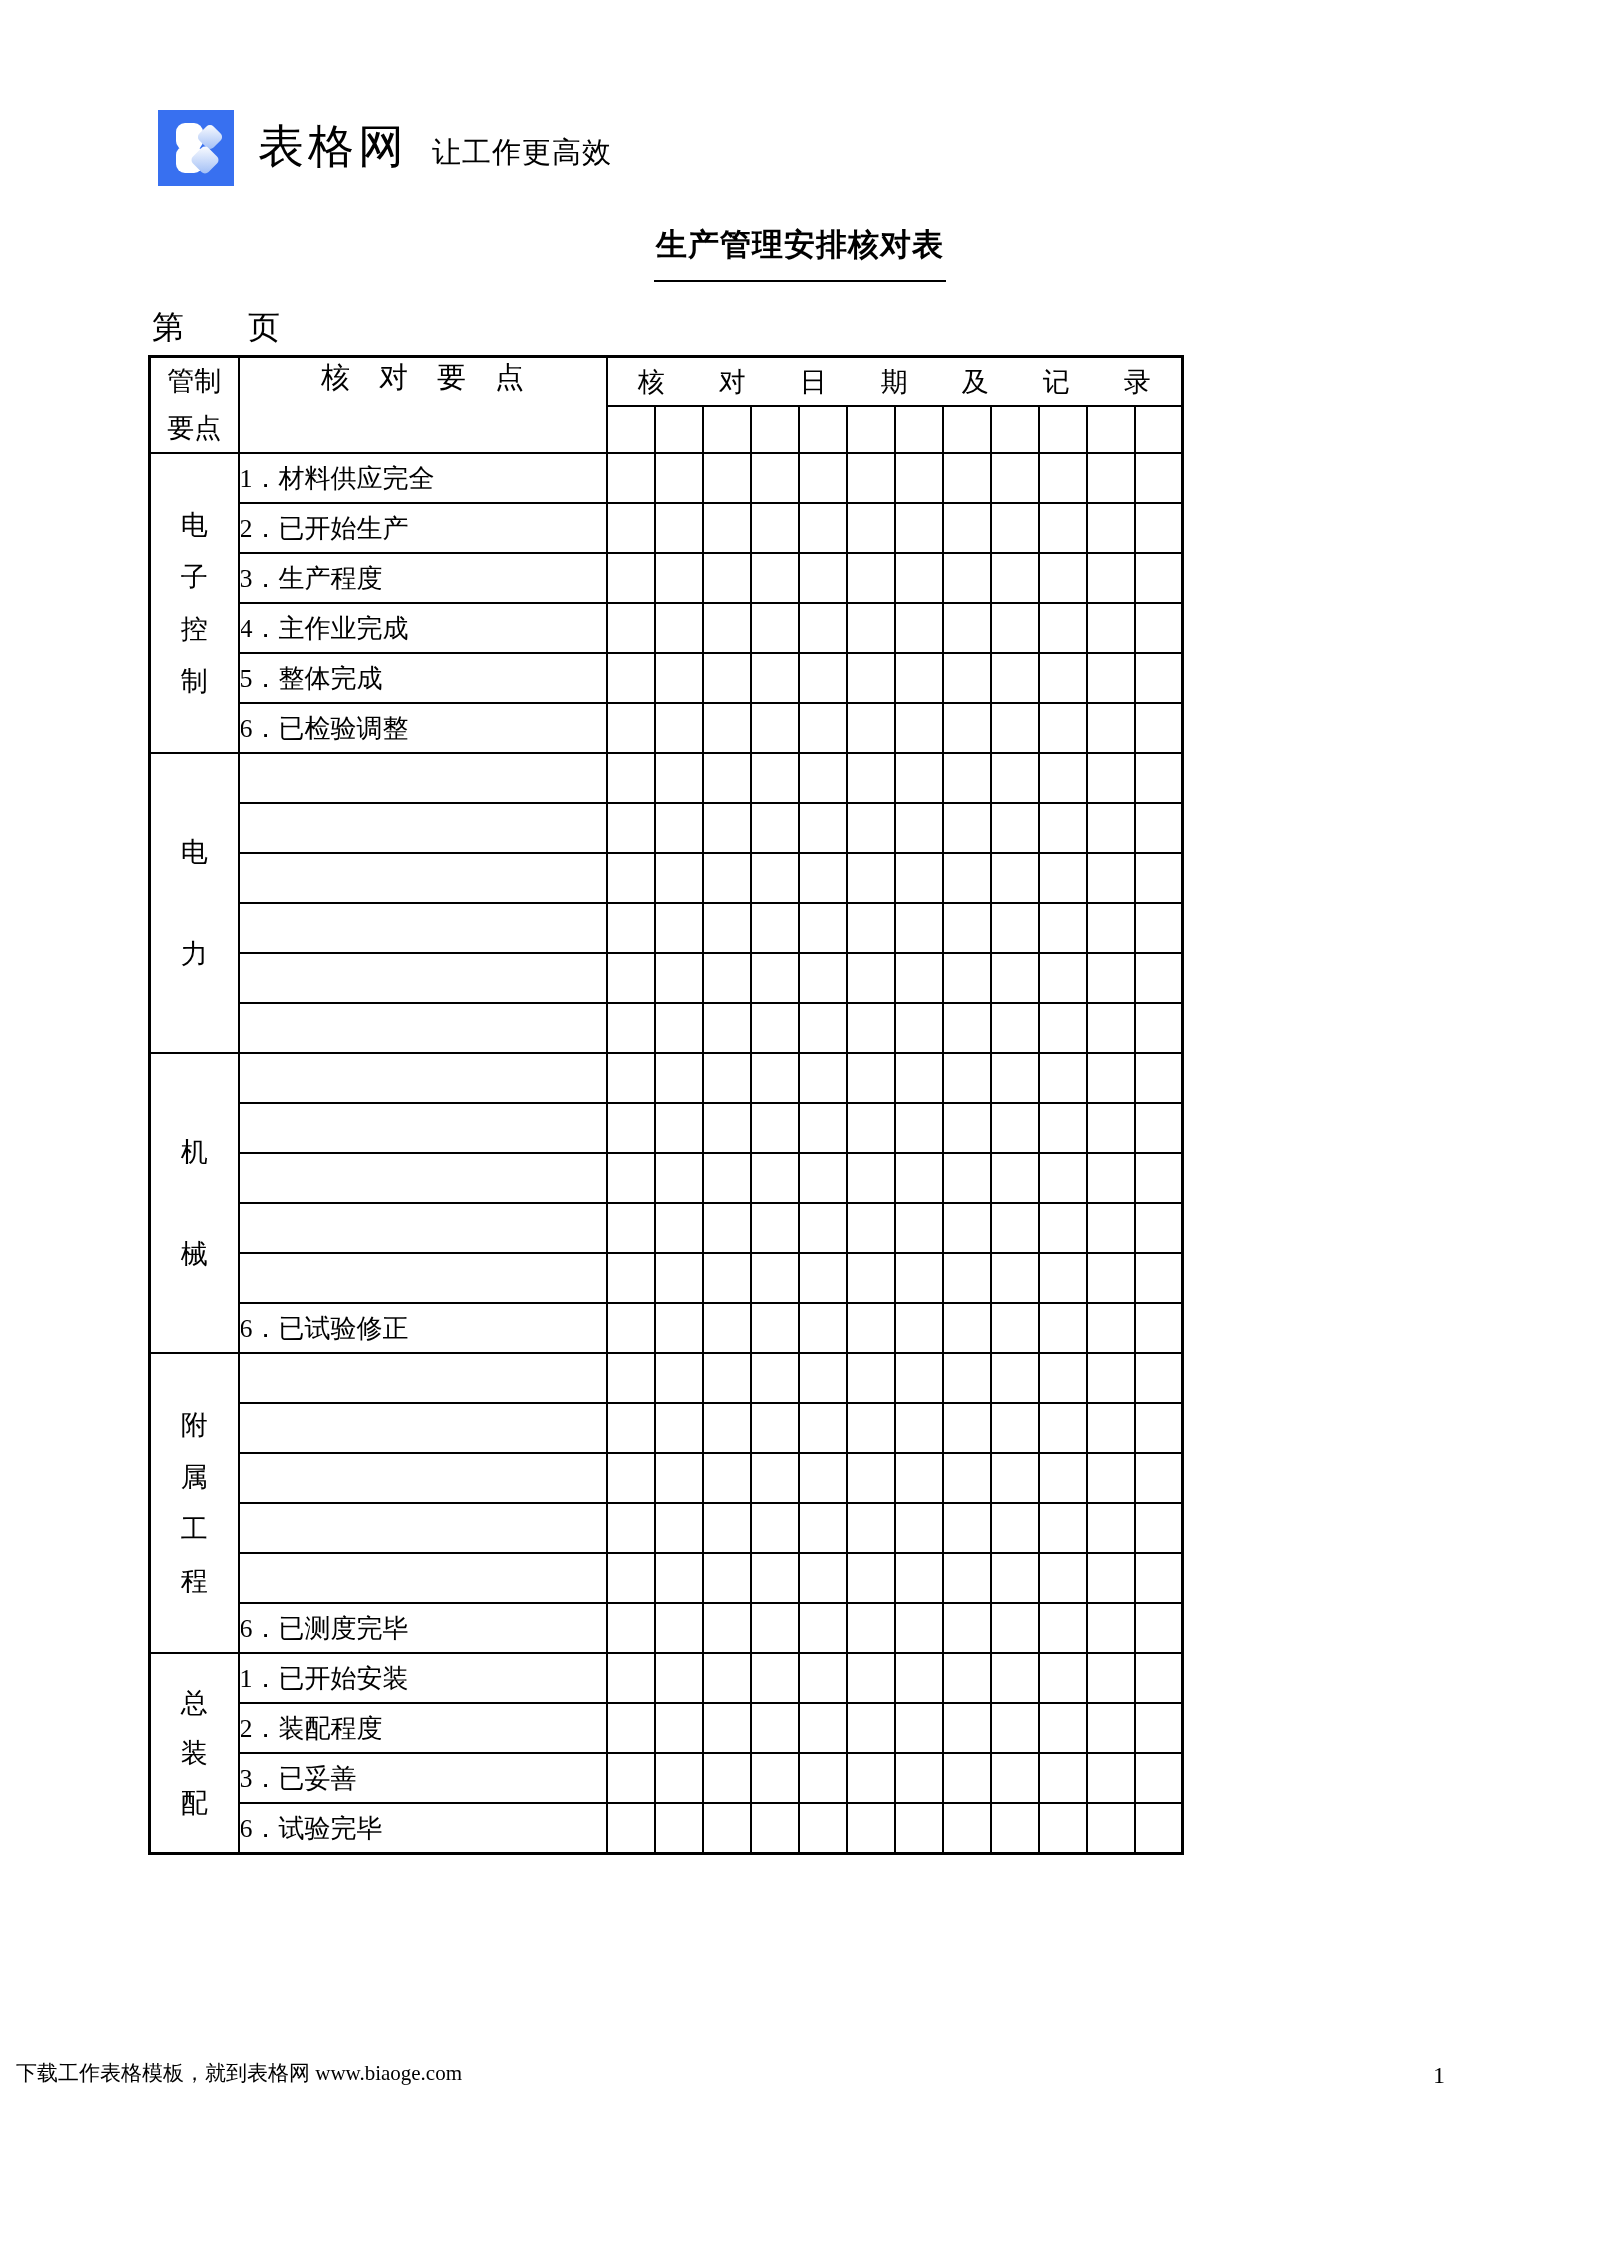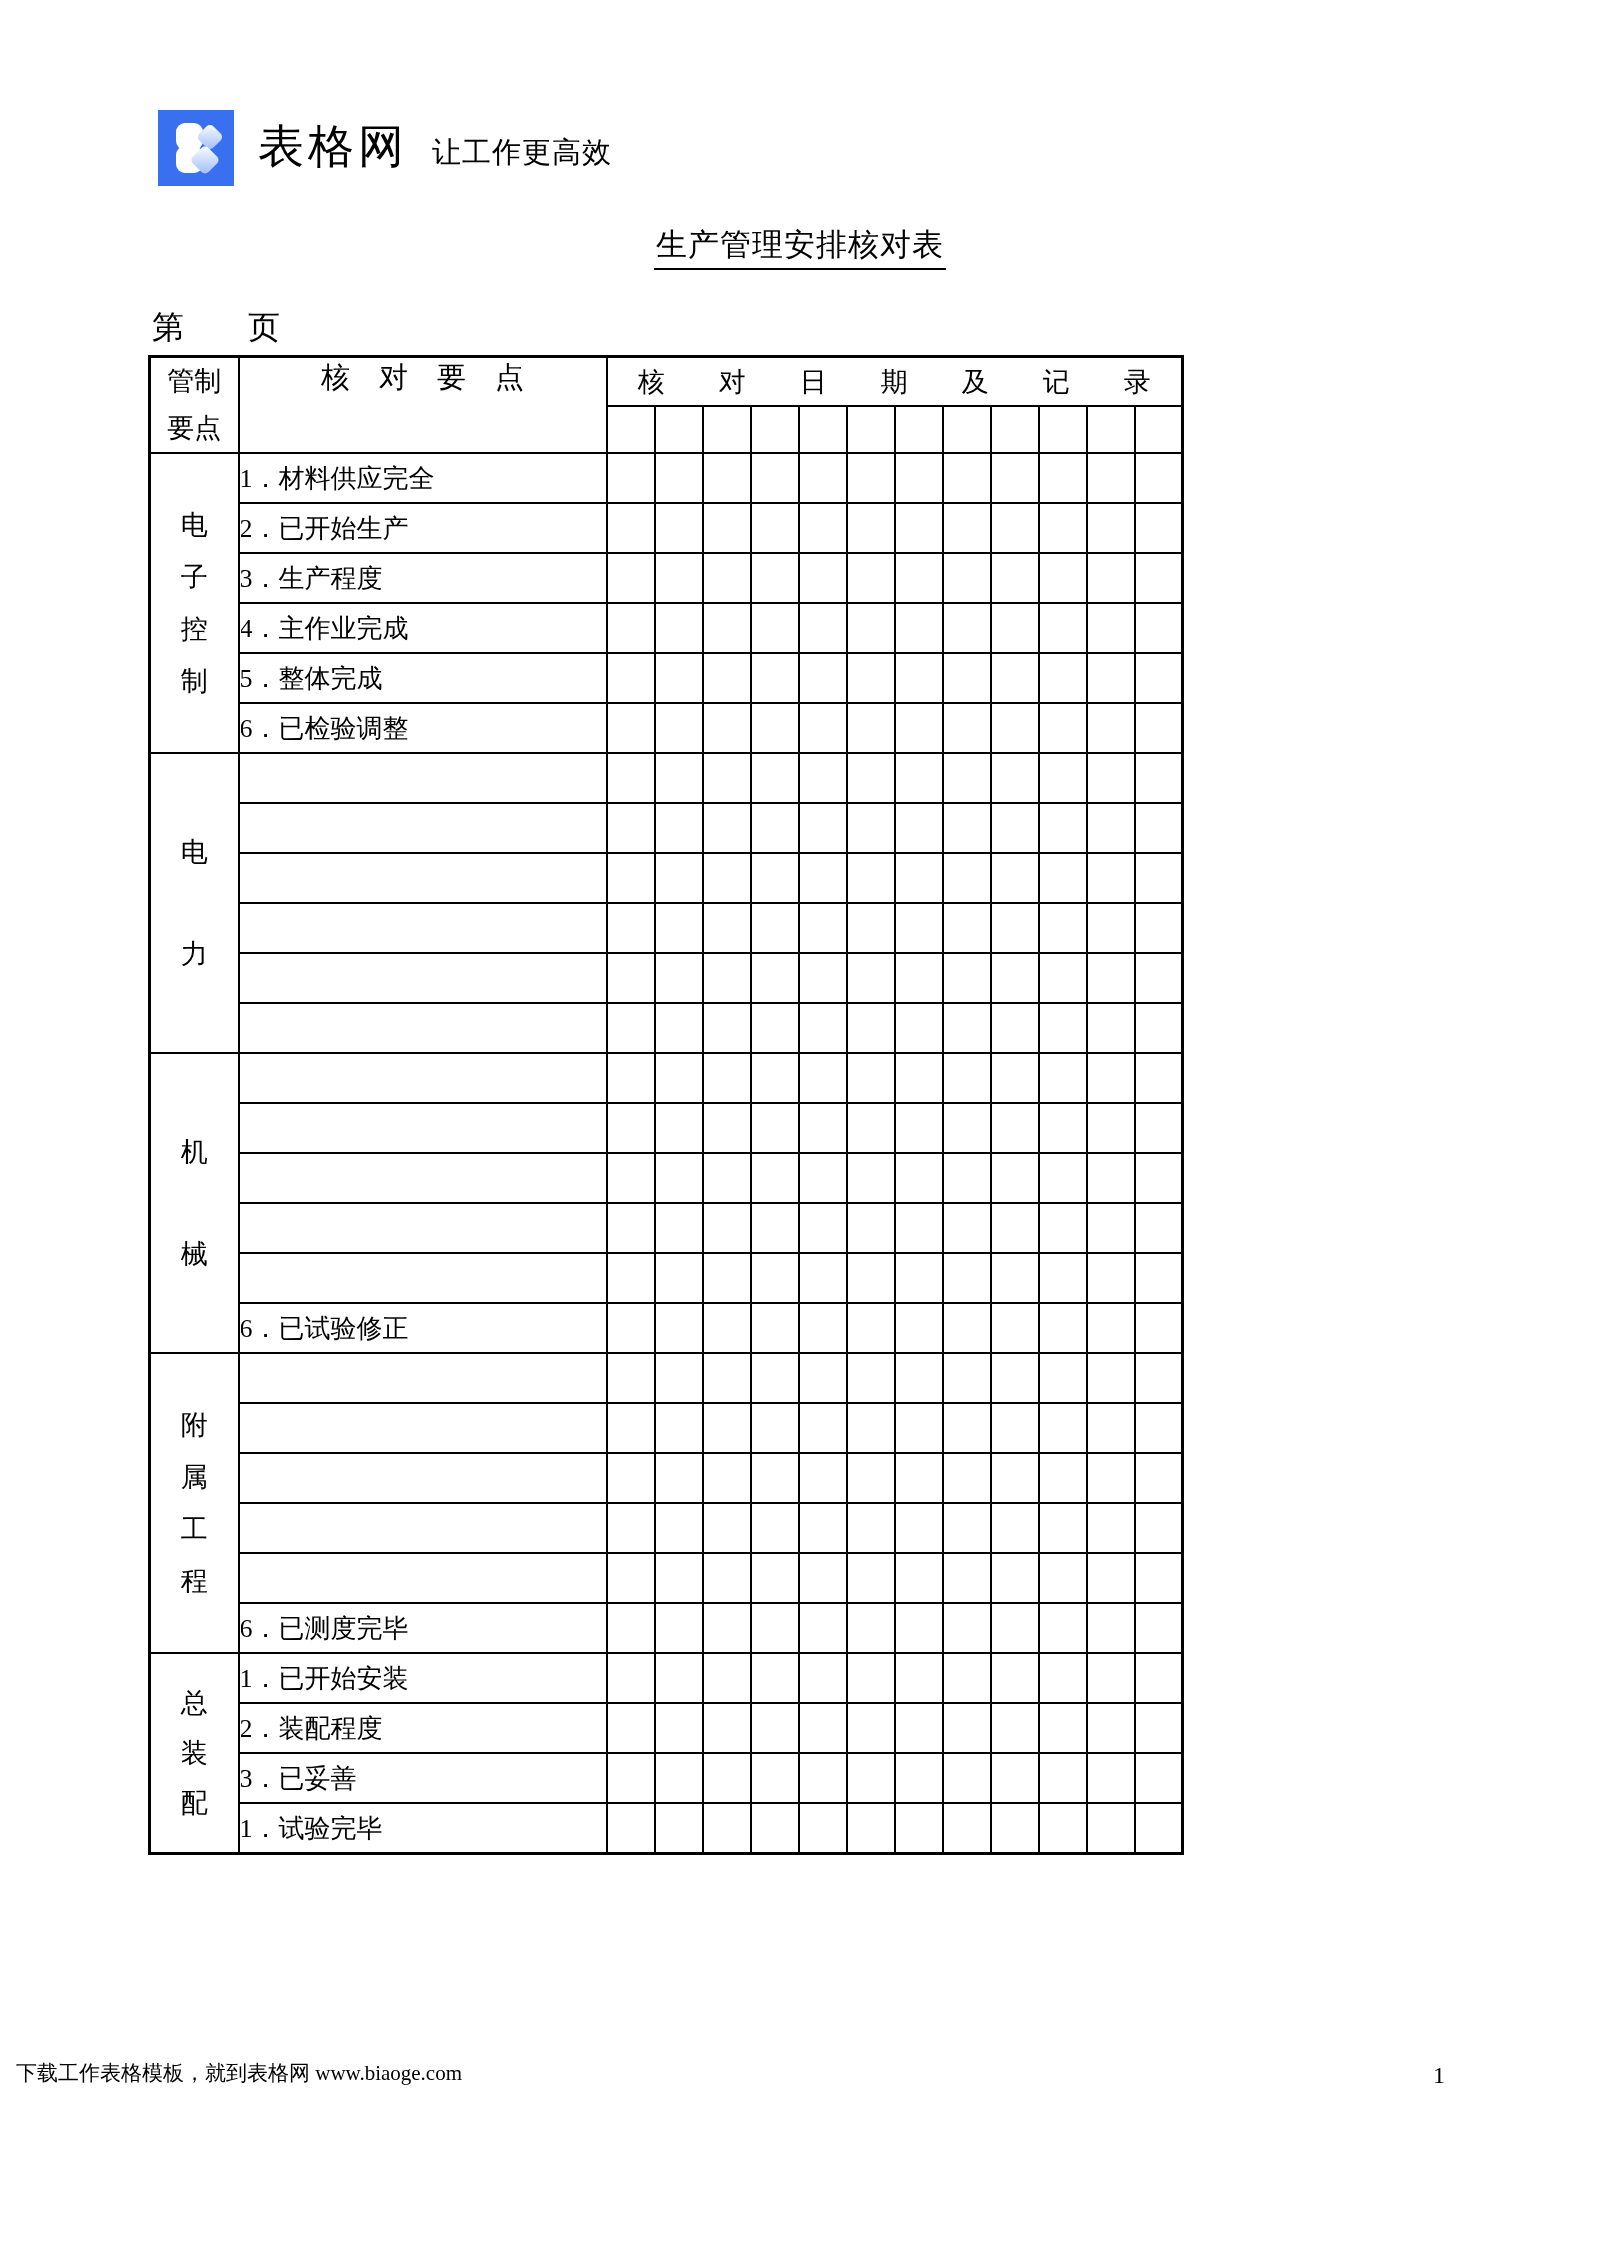--- a/index.html
+++ b/index.html
@@ -48,23 +48,23 @@
   .title-wrap {
     position: absolute;
     left: 0;
     top: 224px;
     width: 100%;
     text-align: center;
   }
   .title-wrap span {
     display: inline-block;
     font-size: 31px;
-    font-weight: normal;
+    font-weight: bold;
     letter-spacing: 1px;
-    padding: 0 2px 2px 2px;
+    padding: 0 2px 14px 2px;
     border-bottom: 2px solid #000;
   }
 
   
   .page-label {
     position: absolute;
     left: 152px;
     top: 310px;
     font-size: 32px;
     line-height: 34px;
@@ -642,21 +642,21 @@
         <td class="date-cell"></td>
         <td class="date-cell"></td>
         <td class="date-cell"></td>
         <td class="date-cell"></td>
         <td class="date-cell"></td>
         <td class="date-cell"></td>
         <td class="date-cell"></td>
         <td class="date-cell"></td>
       </tr>
       <tr>
-        <td class="item-cell">1．试验完毕</td>
+        <td class="item-cell">6．试验完毕</td>
         <td class="date-cell"></td>
         <td class="date-cell"></td>
         <td class="date-cell"></td>
         <td class="date-cell"></td>
         <td class="date-cell"></td>
         <td class="date-cell"></td>
         <td class="date-cell"></td>
         <td class="date-cell"></td>
         <td class="date-cell"></td>
         <td class="date-cell"></td>

